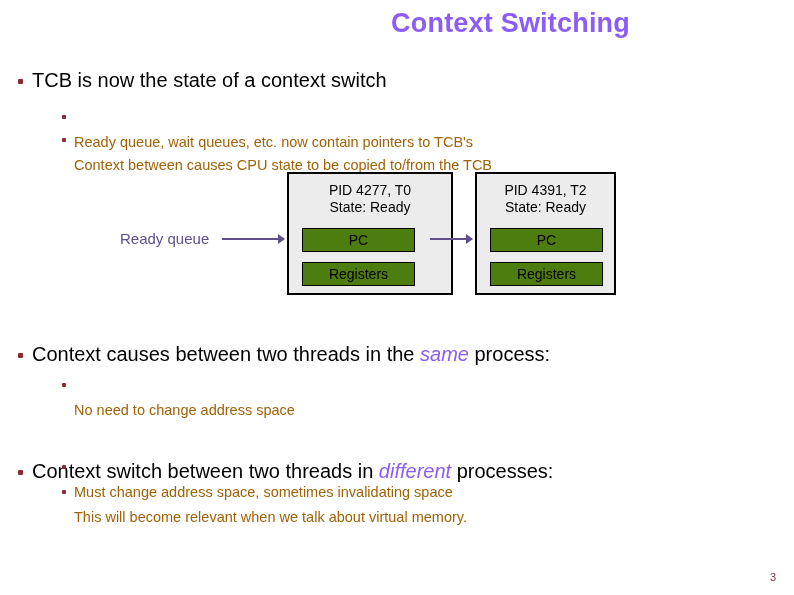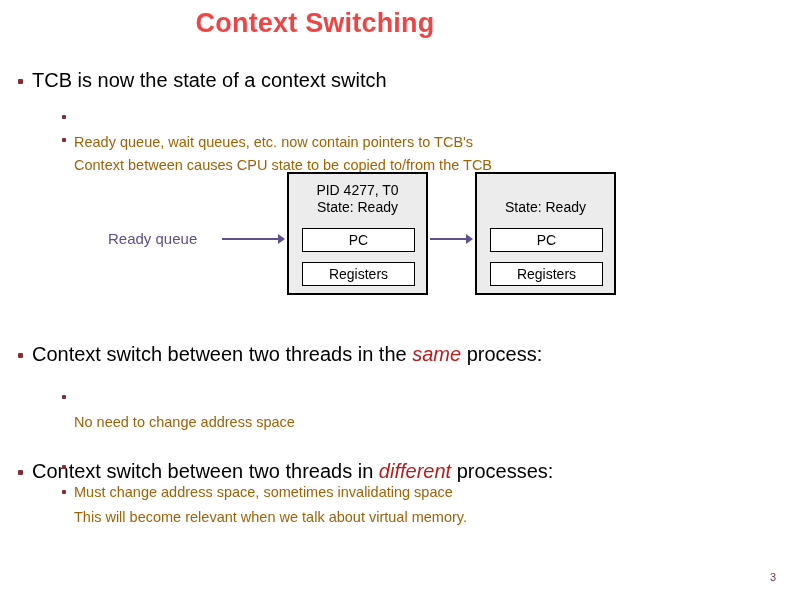--- a/index.html
+++ b/index.html
@@ -15,24 +15,24 @@
     font-family: "Liberation Sans", sans-serif;
     color: #000000;
   }
 
   
   #slide-title {
     position: absolute;
     left: 0;
     top: 8px;
     width: 630px;
-    text-align: center;
+    text-align: right;
     font-size: 27px;
     font-weight: bold;
-    color: #ef4444;
+    color: #8b5cf6;
     letter-spacing: 0.2px;
     white-space: nowrap;
   }
 
   
   .bullet-row {
     position: absolute;
     display: flex;
     align-items: flex-start;
   }
@@ -62,21 +62,21 @@
   }
   .lvl2 .bullet-text {
     font-size: 14.5px;
     line-height: 19px;
     color: #a16207;
     white-space: nowrap;
     margin-top: 26px;
   }
   .em-italic {
     font-style: italic;
-    color: #b91c1c;
+    color: #8b5cf6;
   }
 
   
   #diagram {
     position: absolute;
     left: 0;
     top: 0;
     width: 794px;
     height: 595px;
     pointer-events: none;
@@ -92,34 +92,35 @@
     left: 0;
     width: 100%;
     text-align: center;
     font-size: 14px;
     line-height: 17px;
     color: #000000;
     white-space: nowrap;
   }
   .tcb-slot {
     position: absolute;
-    background: #ffffff;
+    background: #4d7c0f;
     border: 1px solid #000000;
     box-sizing: border-box;
     text-align: center;
     font-size: 14px;
     color: #000000;
     white-space: nowrap;
   }
 
   .queue-label {
     position: absolute;
     font-size: 15px;
     color: #5f4f8f;
     white-space: nowrap;
+    margin-left: 12px;
   }
   .arrow-line {
     position: absolute;
     height: 2px;
     background: #5f4f8f;
   }
   .arrow-head {
     position: absolute;
     width: 0;
     height: 0;
@@ -157,44 +158,45 @@
   <span class="bullet-text">Context between causes CPU state to be copied to/from the TCB</span>
 </div>
 
 <div id="diagram">
 
   <div class="queue-label" style="left:108px; top:230px;">Ready queue</div>
 
   <div class="arrow-line" style="left:222px; top:238px; width:58px;"></div>
   <div class="arrow-head" style="left:278px; top:234px;"></div>
 
-  <div class="tcb-box" style="left:287px; top:172px; width:141px; height:123px;">
+  <div class="tcb-box" style="left:287px; top:172px; width:166px; height:123px;">
     <div class="tcb-header" style="top:8px;">PID 4277, T0</div>
     <div class="tcb-header" style="top:25px;">State: Ready</div>
     <div class="tcb-slot" style="left:13px; top:54px; width:113px; height:24px; line-height:22px;">PC</div>
     <div class="tcb-slot" style="left:13px; top:88px; width:113px; height:24px; line-height:22px;">Registers</div>
   </div>
 
   <div class="arrow-line" style="left:430px; top:238px; width:38px;"></div>
   <div class="arrow-head" style="left:466px; top:234px;"></div>
 
   <div class="tcb-box" style="left:475px; top:172px; width:141px; height:123px;">
+    <div class="tcb-header" style="top:8px;">PID 4391, T2</div>
     <div class="tcb-header" style="top:25px;">State: Ready</div>
     <div class="tcb-slot" style="left:13px; top:54px; width:113px; height:24px; line-height:22px;">PC</div>
     <div class="tcb-slot" style="left:13px; top:88px; width:113px; height:24px; line-height:22px;">Registers</div>
   </div>
 
 </div>
 
 <div class="bullet-row lvl1" style="left:18px; top:342px;">
   <span class="bullet-mark"></span>
-  <span class="bullet-text"><span>Context switch between two threads in the </span><span class="em-italic">same</span><span> process:</span></span>
-</div>
-
-<div class="bullet-row lvl2" style="left:62px; top:387px;">
+  <span class="bullet-text"><span>Context causes between two threads in the </span><span class="em-italic">same</span><span> process:</span></span>
+</div>
+
+<div class="bullet-row lvl2" style="left:62px; top:375px;">
   <span class="bullet-mark"></span>
   <span class="bullet-text">No need to change address space</span>
 </div>
 
 <div class="bullet-row lvl1" style="left:18px; top:425px;margin-top:34px;">
   <span class="bullet-mark"></span>
   <span class="bullet-text"><span>Context switch between two threads in </span><span class="em-italic">different</span><span> processes:</span></span>
 </div>
 
 <div class="bullet-row lvl2" style="left:62px; top:457px;">

